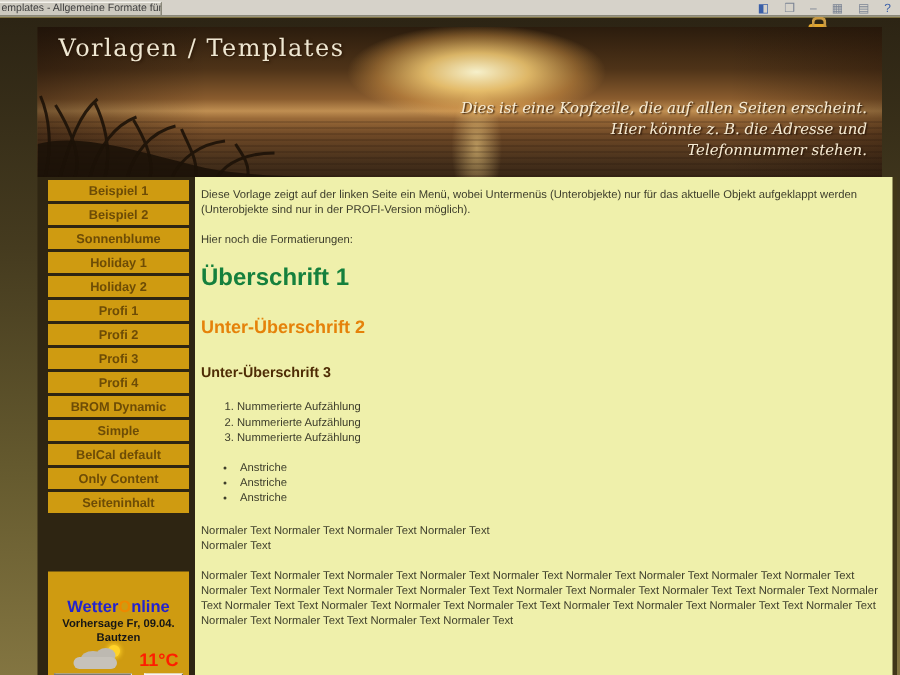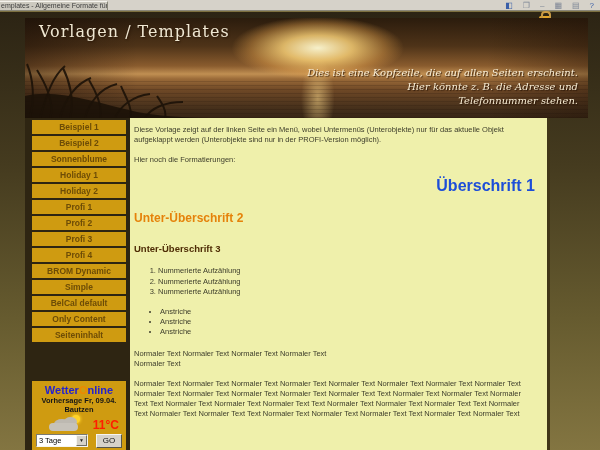--- a/index.html
+++ b/index.html
@@ -89,21 +89,21 @@
     width:94px; height:14px; margin-bottom:2px;
     background:#cf9b11; color:#6d4c06;
     font-size:8.5px; font-weight:bold; text-align:center; line-height:14px;
     cursor:pointer; overflow:hidden;
   }
   .mi.active { color:#eec63c; }
 
   
   .weather {
     position:absolute; left:7px; top:263px; bottom:0; width:94px;
-    background:#cf9b11; padding-top:3px;
+    background:#cf9b11; padding-top:18px;
   }
   .wlogo { text-align:center; font-size:11px; line-height:12px; font-weight:bold; color:#2323cf; cursor:pointer; }
   .wlogo .wo { color:#ee8800; }
   .wline { text-align:center; font-size:7.5px; line-height:9px; font-weight:bold; color:#161616; }
   .wrow { position:relative; height:17px; margin-top:1px; }
   .sun {
     position:absolute; left:40px; top:0; width:8px; height:8px;
     background:#ffd32a; border-radius:50%;
     box-shadow:0 0 3px 1px rgba(255,210,40,.85);
   }
@@ -126,27 +126,27 @@
   }
   .gobtn {
     width:26px; height:14px; background:#d6d2c9;
     border:1px solid; border-color:#f6f5f1 #55554d #55554d #f6f5f1;
     font-size:8px; line-height:10px; color:#111; padding:0; cursor:pointer;
     font-family:"Liberation Sans", sans-serif;
   }
 
   
   .content {
-    position:absolute; left:130px; top:106px; width:420px; bottom:0;
+    position:absolute; left:130px; top:106px; width:468px; bottom:0;
     background:#eff0ab; border-right:3px solid #403618;
-    padding:7px 12px 0 4px; overflow:hidden;
+    padding:7px 0 0 4px; overflow:hidden;
   }
   .content p { margin:0 0 10px; font-size:7.5px; line-height:1.35; color:#3d3d2b; }
   .content p.pre { white-space:pre-line; }
-  .content h1 { margin:12px 0 16px; font-size:16px; color:#1d4ed8;text-align:right; }
+  .content h1 { margin:12px 0 16px; font-size:16px; color:#15803d; }
   .content h2 { margin:0 0 18px; font-size:12px; color:#e5820a; }
   .content h3 { margin:0 0 12px; font-size:9.5px; color:#4e2c05; }
   .content ol { margin:0 0 10px 24px; padding:0; font-size:7.5px; color:#3d3d2b; }
   .content ul { margin:0 0 12px 26px; padding:0; font-size:7.5px; color:#3d3d2b; list-style:disc; }
   .content li { margin-bottom:1px; line-height:1.25; }
 </style>
 </head>
 <body>
 
 <div class="screen">

